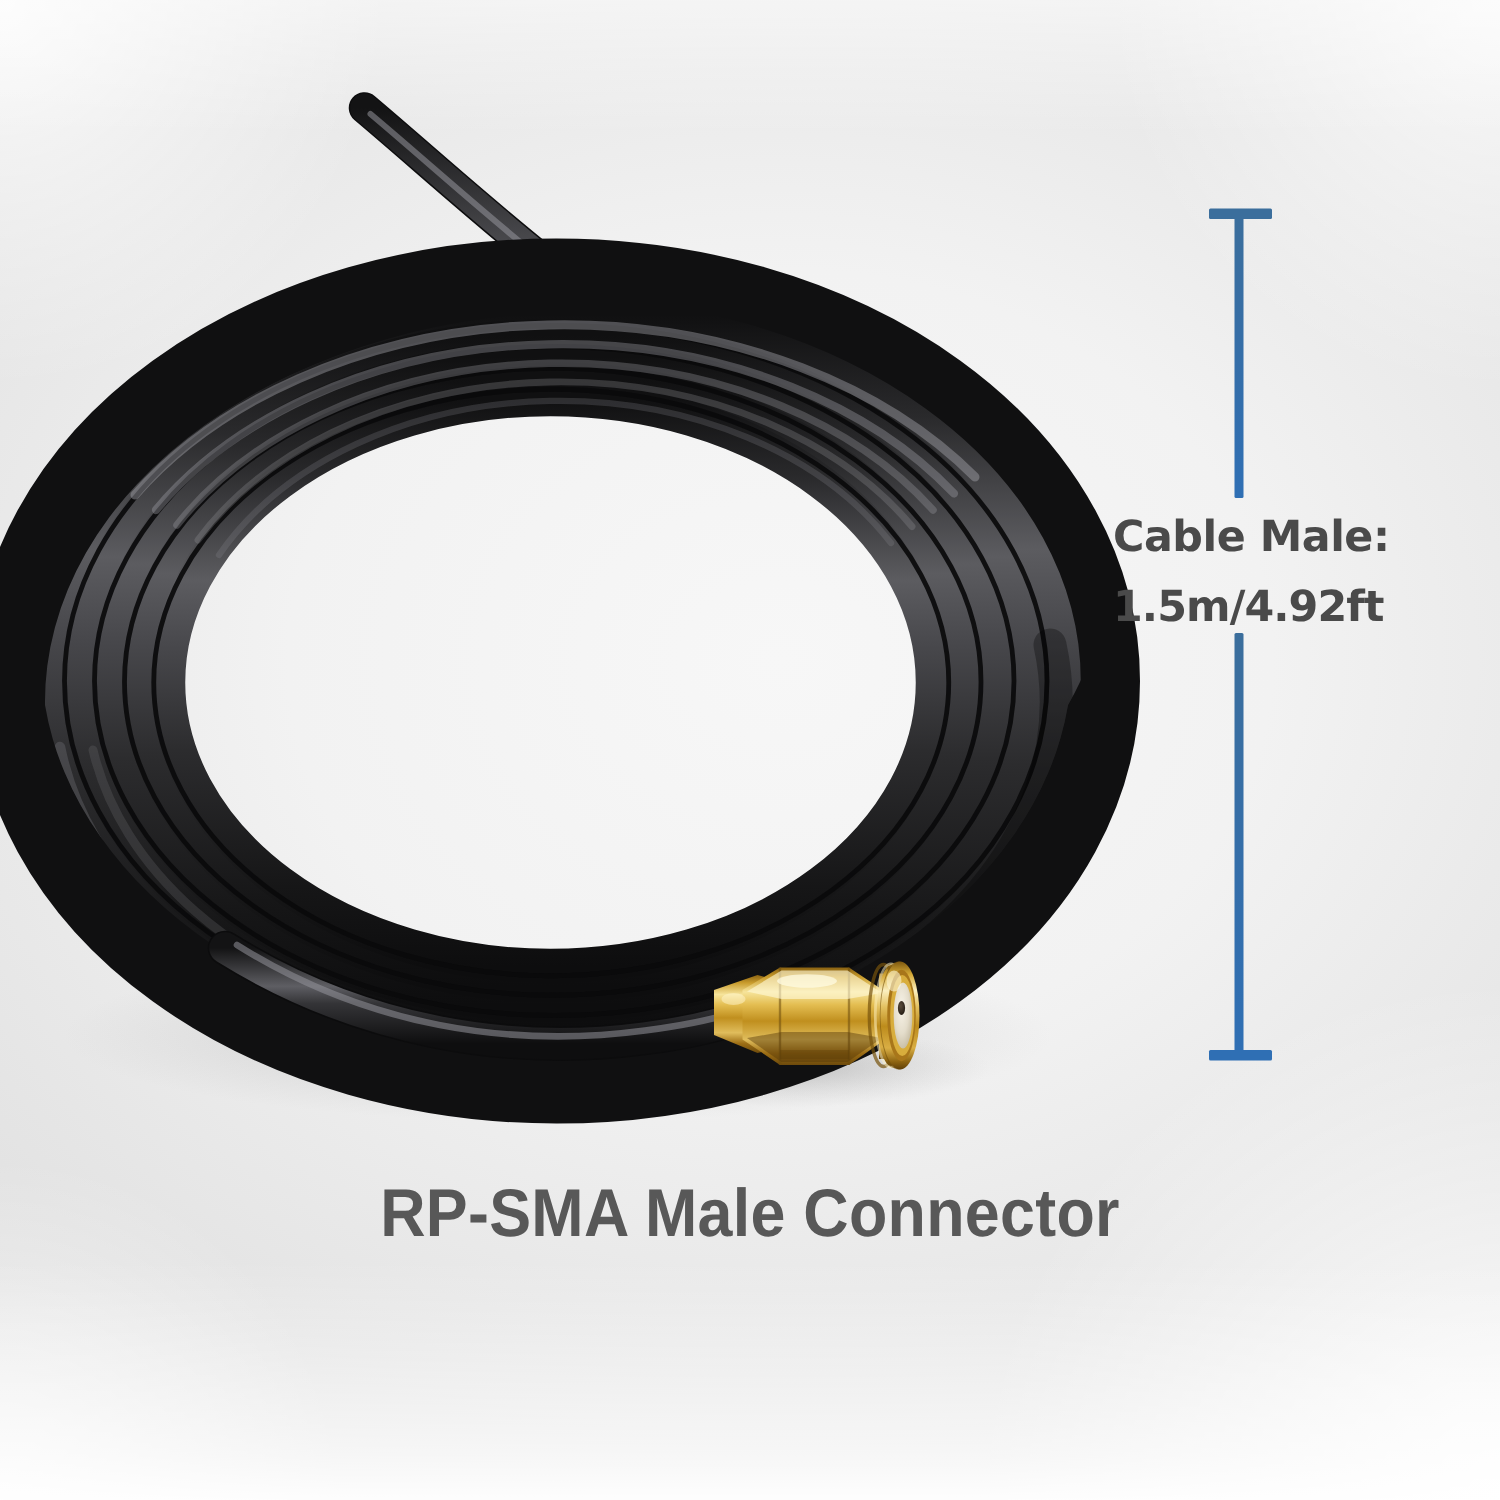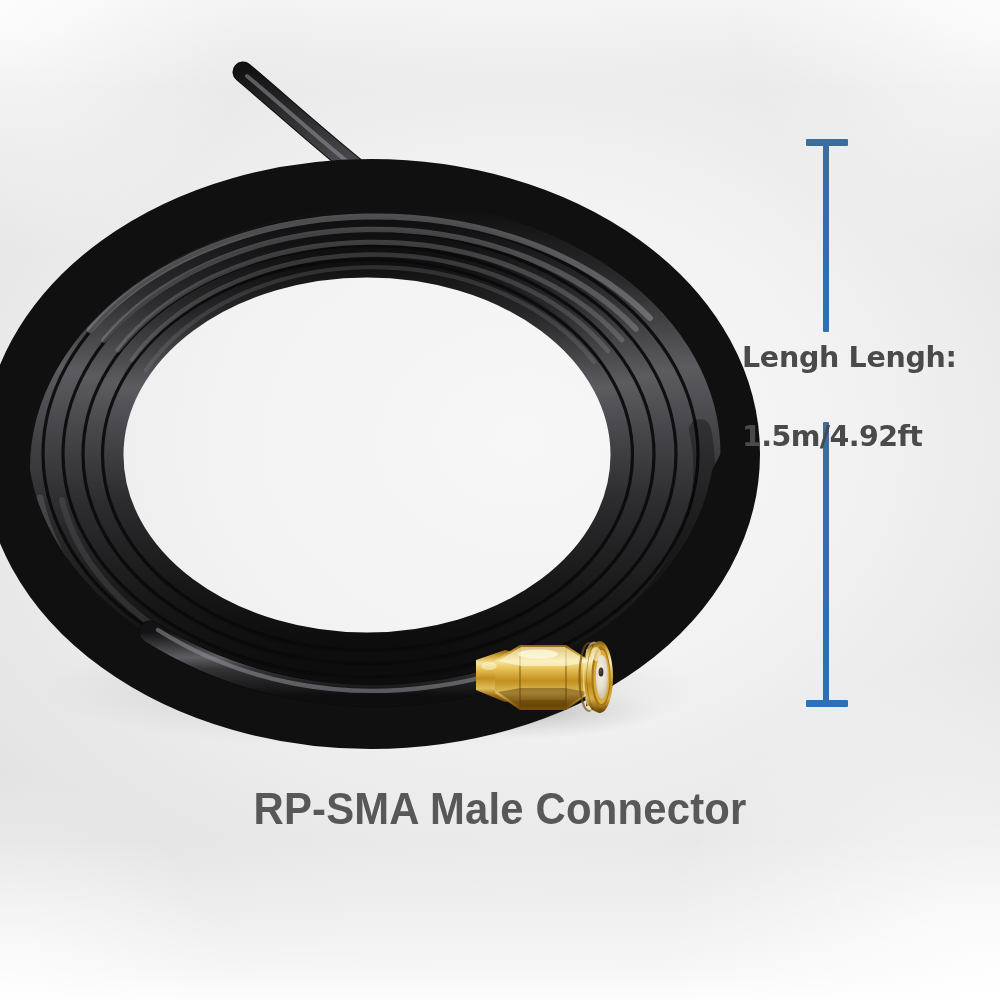--- a/index.html
+++ b/index.html
@@ -74,21 +74,21 @@
     top: 334px;
     width: 235px;
     color: #4a4a4a;
     font-family: "DejaVu Sans", "Liberation Sans", sans-serif;
     font-weight: bold;
     font-size: 28.5px;
     line-height: 47px;
     letter-spacing: -0.3px;
     white-space: nowrap;
   }
-  .dim-text .l2 { letter-spacing: -0.6px; margin-top: 32px; }
+  .dim-text .l2 { letter-spacing: -0.6px; }
 
   
   .caption {
     position: absolute;
     left: 0;
     top: 783px;
     width: 1000px;
     text-align: center;
     color: #585858;
     font-family: "Liberation Sans", sans-serif;
@@ -302,19 +302,19 @@
     <rect x="806" y="139" width="42" height="7" rx="1" fill="#3b6e9c"></rect>
 
     <rect x="823" y="142" width="6" height="190" rx="1" fill="url(#dimBlue)"></rect>
 
     <rect x="823" y="422" width="6" height="282" rx="1" fill="url(#dimBlue)"></rect>
 
     <rect x="806" y="700" width="42" height="7" rx="1" fill="#2f6fb4"></rect>
   </svg>
 
   <div class="dim-text">
-    <div class="l1">Lengh Lengh:</div>
+    <div class="l1">Cable Male:</div>
     <div class="l2">1.5m/4.92ft</div>
   </div>
 
   <div class="caption">RP-SMA Male Connector</div>
 
 </div>
 
 </body></html>

